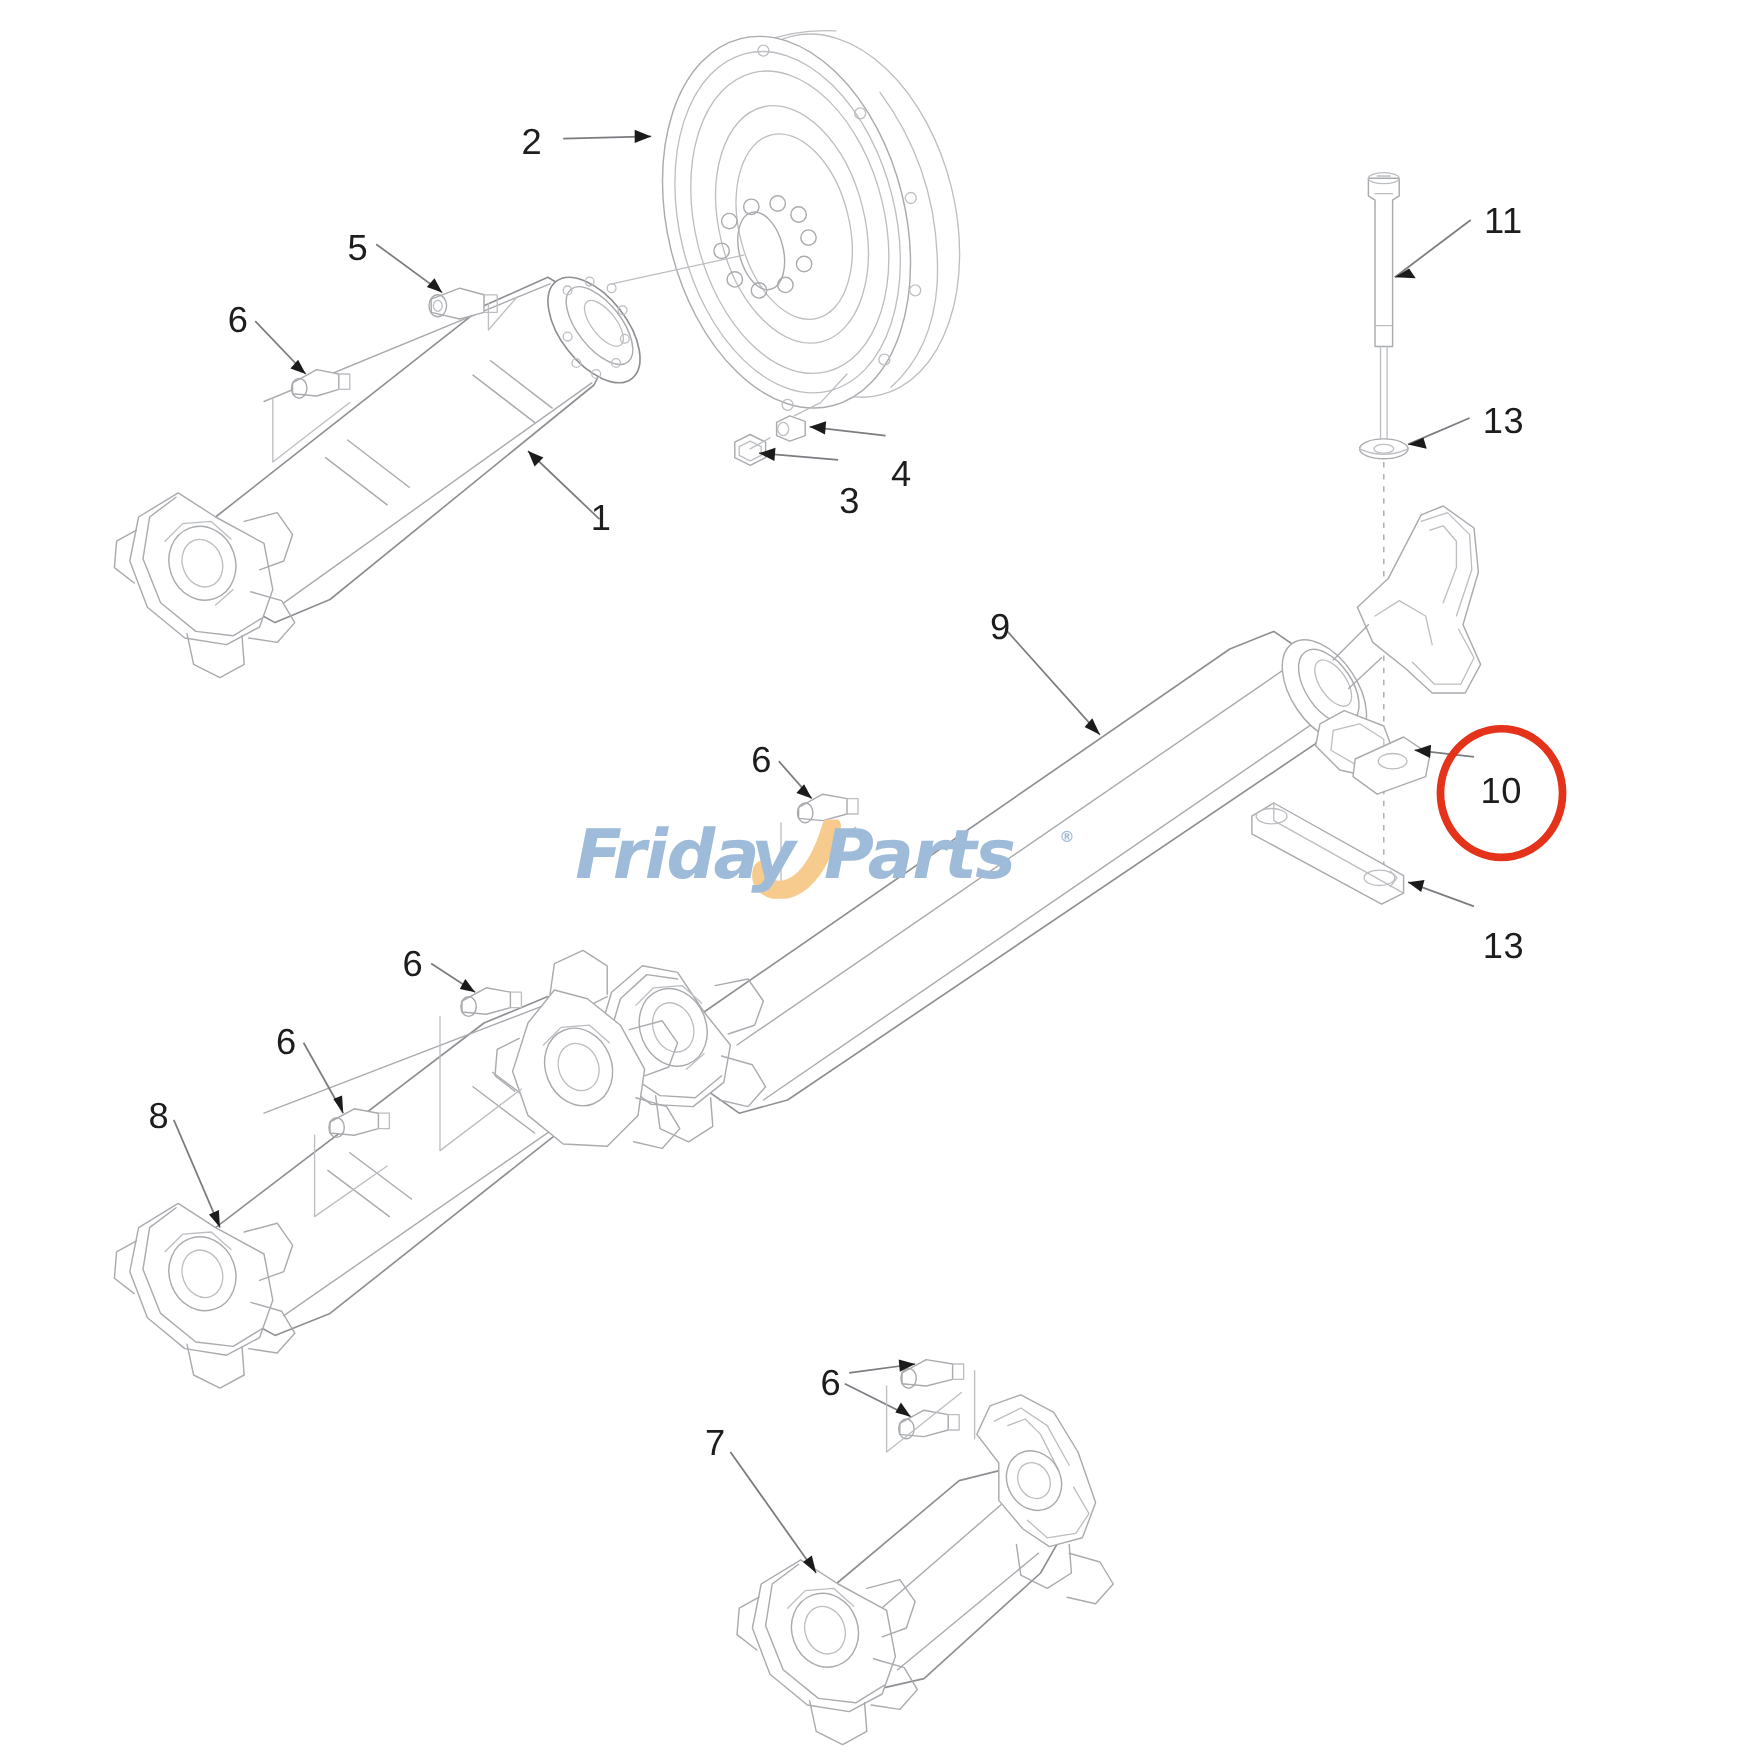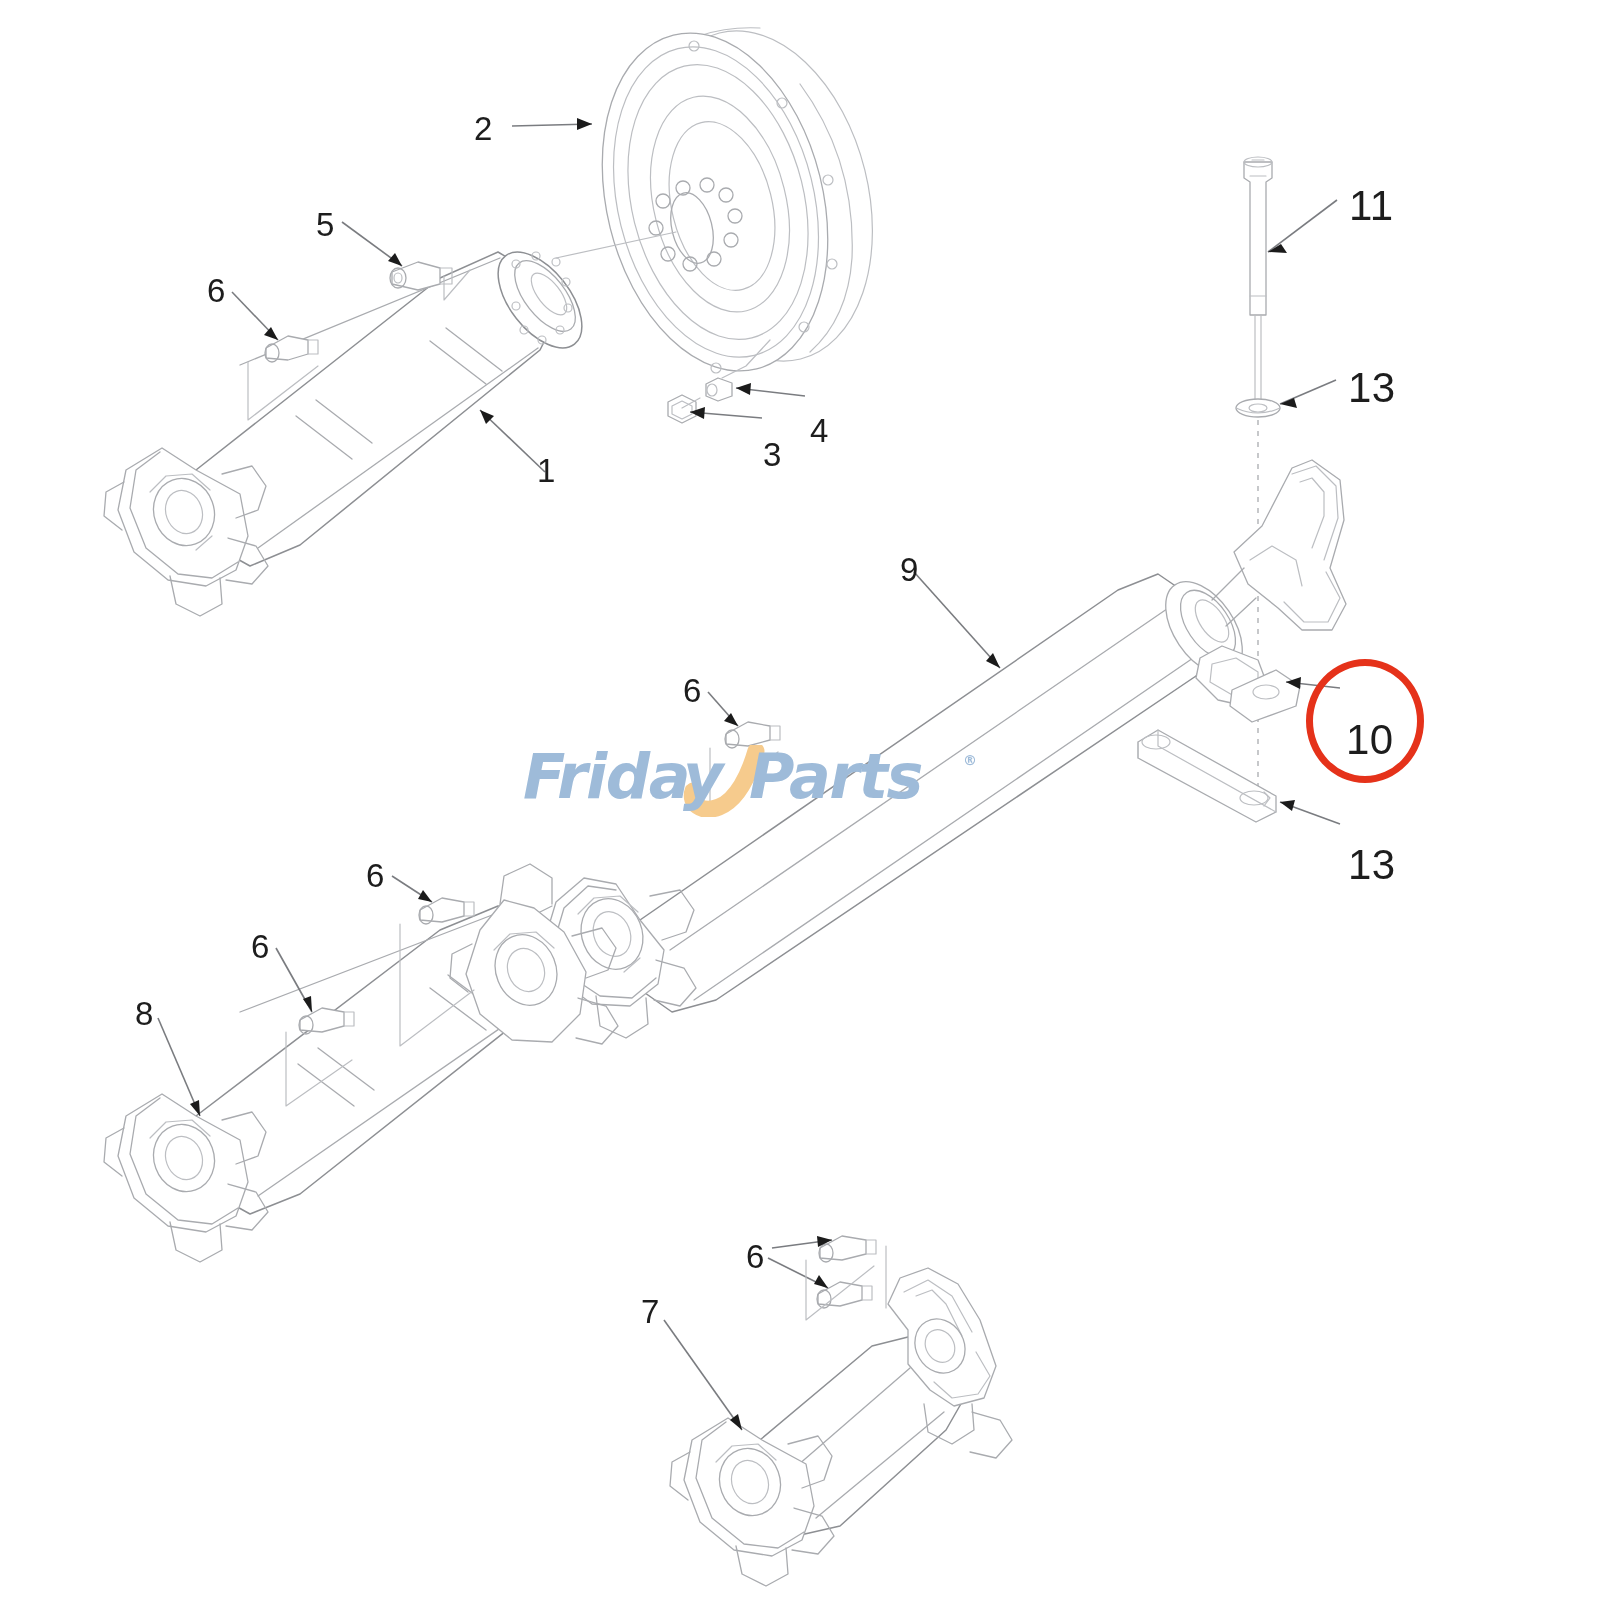--- a/index.html
+++ b/index.html
@@ -29,21 +29,21 @@
   .callout-num {
     position: absolute;
     font-family: "Liberation Sans", sans-serif;
     font-size: 33px;
     font-weight: 400;
     color: #1d1d1d;
     letter-spacing: 0.5px;
     white-space: nowrap;
     user-select: none;
   }
-  .callout-num.wide { font-size: 42px; }
+  .callout-num.wide { font-size: 33px; }
 
   #highlight-ring {
     position: absolute;
     border: 7px solid #e5321a;
     border-radius: 50%;
     background: transparent;
   }
 
   #watermark {
     position: absolute;
@@ -420,21 +420,21 @@
   <div class="callout-num" style="left:810px; top:412px;">4</div>
   <div class="callout-num" style="left:316px; top:206px;">5</div>
   <div class="callout-num" style="left:207px; top:272px;">6</div>
   <div class="callout-num" style="left:683px; top:672px;">6</div>
   <div class="callout-num" style="left:366px; top:857px;">6</div>
   <div class="callout-num" style="left:251px; top:928px;">6</div>
   <div class="callout-num" style="left:746px; top:1238px;">6</div>
   <div class="callout-num" style="left:641px; top:1293px;">7</div>
   <div class="callout-num" style="left:135px; top:995px;">8</div>
   <div class="callout-num" style="left:900px; top:551px;">9</div>
-  <div class="callout-num wide" style="left:1346px; top:700px;margin-top:16px;">10</div>
+  <div class="callout-num wide" style="left:1346px; top:700px;">10</div>
   <div class="callout-num wide" style="left:1349px; top:182px;">11</div>
   <div class="callout-num wide" style="left:1348px; top:364px;">13</div>
   <div class="callout-num wide" style="left:1348px; top:841px;">13</div>
 
   <div id="highlight-ring" style="left: 1306px; top: 659px; width: 118px; height: 124px; border-color: rgb(229, 50, 26);"></div>
 
   <div id="watermark">
     <svg viewBox="0 0 470 72" xmlns="http://www.w3.org/2000/svg">
 
       <path fill="none" stroke="#f6cb8d" stroke-width="17" stroke-linecap="round" d="M233,6 C226,30 214,55 196,62 C178,69 166,58 170,46"></path>

